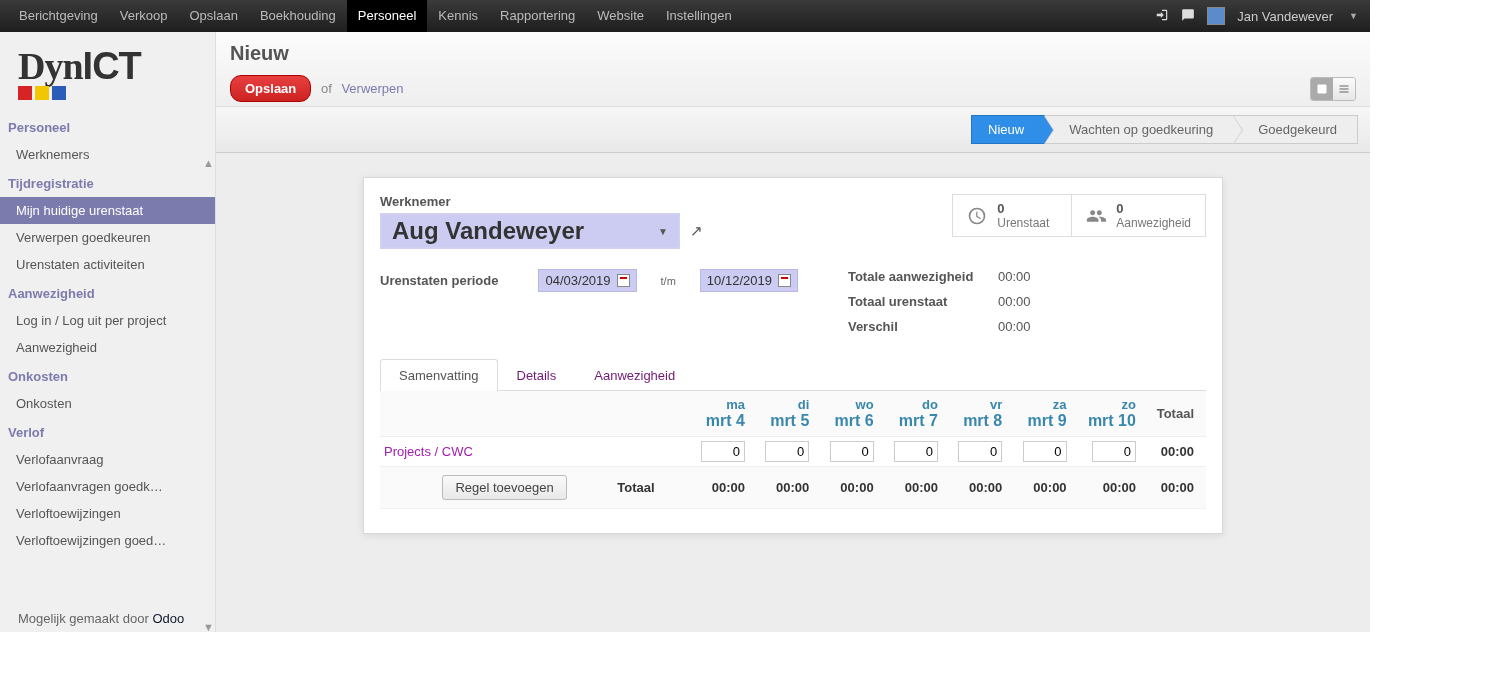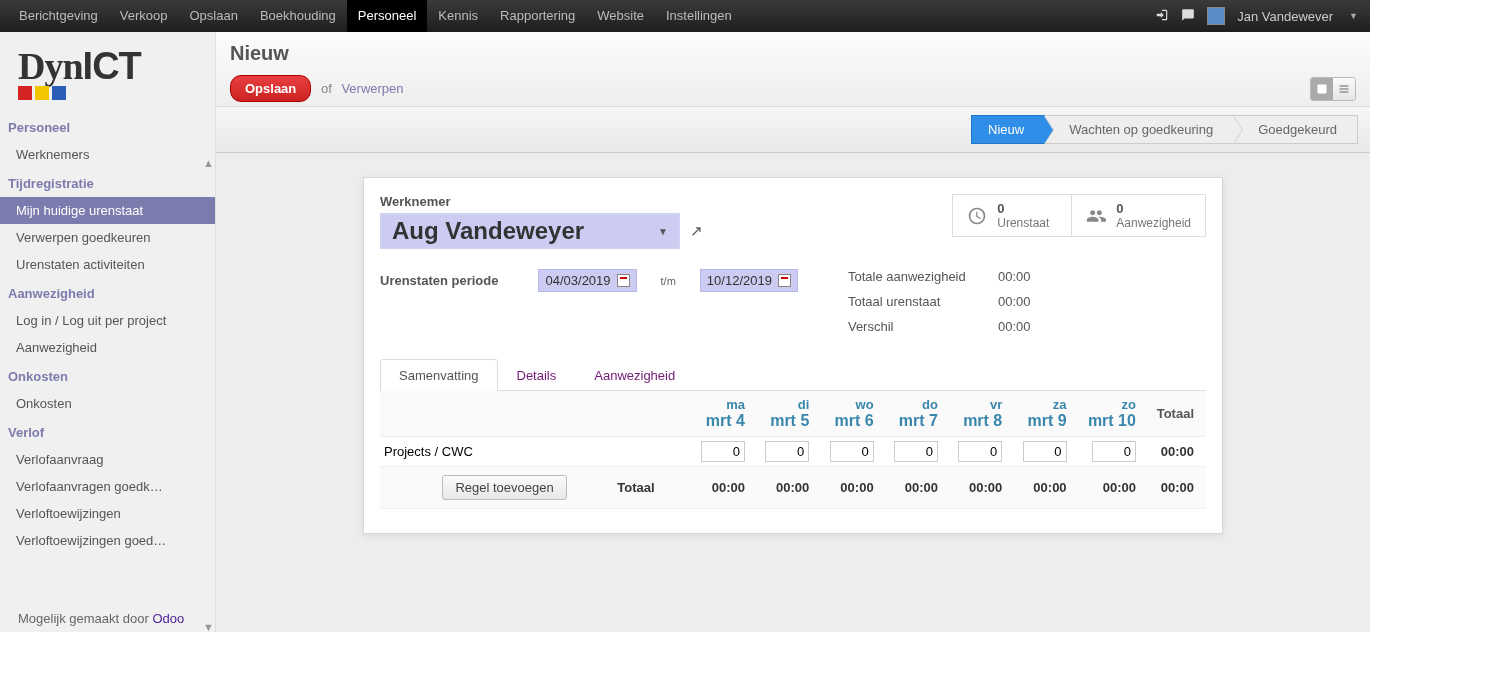--- a/index.html
+++ b/index.html
@@ -19,21 +19,21 @@
   .sidebar{width:216px;background:#f0f0f0;border-right:1px solid #ddd;min-height:600px;position:relative}
   .logo{padding:12px 18px 8px;font-family:Georgia,serif}
   .logo-main{font-size:38px;font-weight:700;color:#333;letter-spacing:-1px}
   .logo .big{font-family:Arial,sans-serif;font-weight:800}
   .logo .sq{display:inline-flex;gap:3px;margin-top:-4px}
   .logo .sq span{width:14px;height:14px;display:inline-block}
   .sidebar .group{color:#7c7bad;font-weight:600;padding:8px 8px 6px}
   .sidebar .item{padding:6px 8px 6px 16px;color:#555;cursor:pointer}
   .sidebar .item.active{background:#7c7bad;color:#fff}
   .sidebar .foot{position:absolute;bottom:6px;left:18px;color:#666;font-size:13px}
-  .sidebar .foot a{color:#4c1d95;text-decoration:none}
+  .sidebar .foot a{color:#0f172a;text-decoration:none}
   .sidebar .sarrow{position:absolute;right:2px;width:10px;text-align:center;color:#999;font-size:11px;line-height:10px}
   
   .main{flex:1;background:#ededed;min-height:600px}
   .hdr{padding:10px 14px 4px;background:linear-gradient(#fcfcfc,#eee);border-bottom:1px solid #ddd}
   .hdr h1{margin:0 0 10px;font-size:20px;color:#555;font-weight:600}
   .hdr-row{display:flex;align-items:center;justify-content:space-between}
   .btn-save{background:linear-gradient(#e84040,#c22);color:#fff;border:1px solid #a00;border-radius:11px;padding:5px 14px;font-weight:700;font-size:13px;cursor:pointer}
   .or{color:#888;margin:0 6px}
   .link{color:#7c7bad;cursor:pointer}
   .view-toggle{display:flex;border:1px solid #bbb;border-radius:3px;overflow:hidden}
@@ -64,33 +64,33 @@
   .stat-box .num{font-weight:700;color:#555}
   .stat-box .txt{color:#777;font-size:12px}
   .mid-block{display:flex;gap:50px;margin-top:20px}
   .mid-left label{font-weight:700;color:#555}
   .period{display:flex;align-items:center;gap:24px;margin-left:40px}
   .date-in{background:#ccccf2;border:1px solid #b8b8e6;padding:3px 6px;display:flex;align-items:center;gap:6px;font-size:13px;color:#333}
   .date-in .cal{width:13px;height:13px;border:1px solid #888;background:#fff;position:relative}
   .date-in .cal::after{content:"";position:absolute;top:2px;left:2px;right:2px;height:2px;background:#c00}
   .tm{font-size:11px;color:#666}
   .totals{flex:1;display:grid;grid-template-columns:150px 60px;row-gap:10px;color:#555}
-  .totals .l{font-weight:400}
+  .totals .l{font-weight:700}
   
   .tabs{display:flex;border-bottom:1px solid #ddd;margin-top:24px}
   .tab{padding:8px 18px;border:1px solid transparent;border-bottom:none;color:#701a75;cursor:pointer;position:relative;top:1px}
   .tab.active{border-color:#ddd;background:#fff;color:#555;border-radius:3px 3px 0 0}
   
   table.tsgrid{width:100%;border-collapse:collapse;margin-top:0}
   .tsgrid th{padding:6px 4px;text-align:right;font-weight:700;color:#3a87ad;border-bottom:1px solid #eee;background:#fafafa}
   .tsgrid th .sub{display:block;color:#3a87ad;font-size:16px}
   .tsgrid th.proj{text-align:left;color:#555}
   .tsgrid th.tot{color:#555;padding-right:12px}
   .tsgrid td{padding:4px 4px;text-align:right;border-bottom:1px solid #f0f0f0}
-  .tsgrid td.proj{text-align:left;color:#000000}
+  .tsgrid td.proj{text-align:left;color:#a21caf}
   .tsgrid td input{width:44px;text-align:right;border:1px solid #ccc;padding:2px 4px;font-size:13px}
   .tsgrid td.tot{font-weight:700;color:#333;padding-right:12px}
   .tsgrid tr.footer td{font-weight:700;color:#333;background:#fafafa;padding-top:8px;padding-bottom:8px}
   .tsgrid tr.footer td.proj{color:#333;text-align:right;padding-right:30px}
   .btn-add{background:linear-gradient(#fafafa,#e8e8e8);border:1px solid #bbb;border-radius:3px;padding:4px 12px;cursor:pointer;font-size:13px;color:#444}
   .mid-left-row{display:flex;align-items:center}
 </style>
 </head>
 <body>
 

